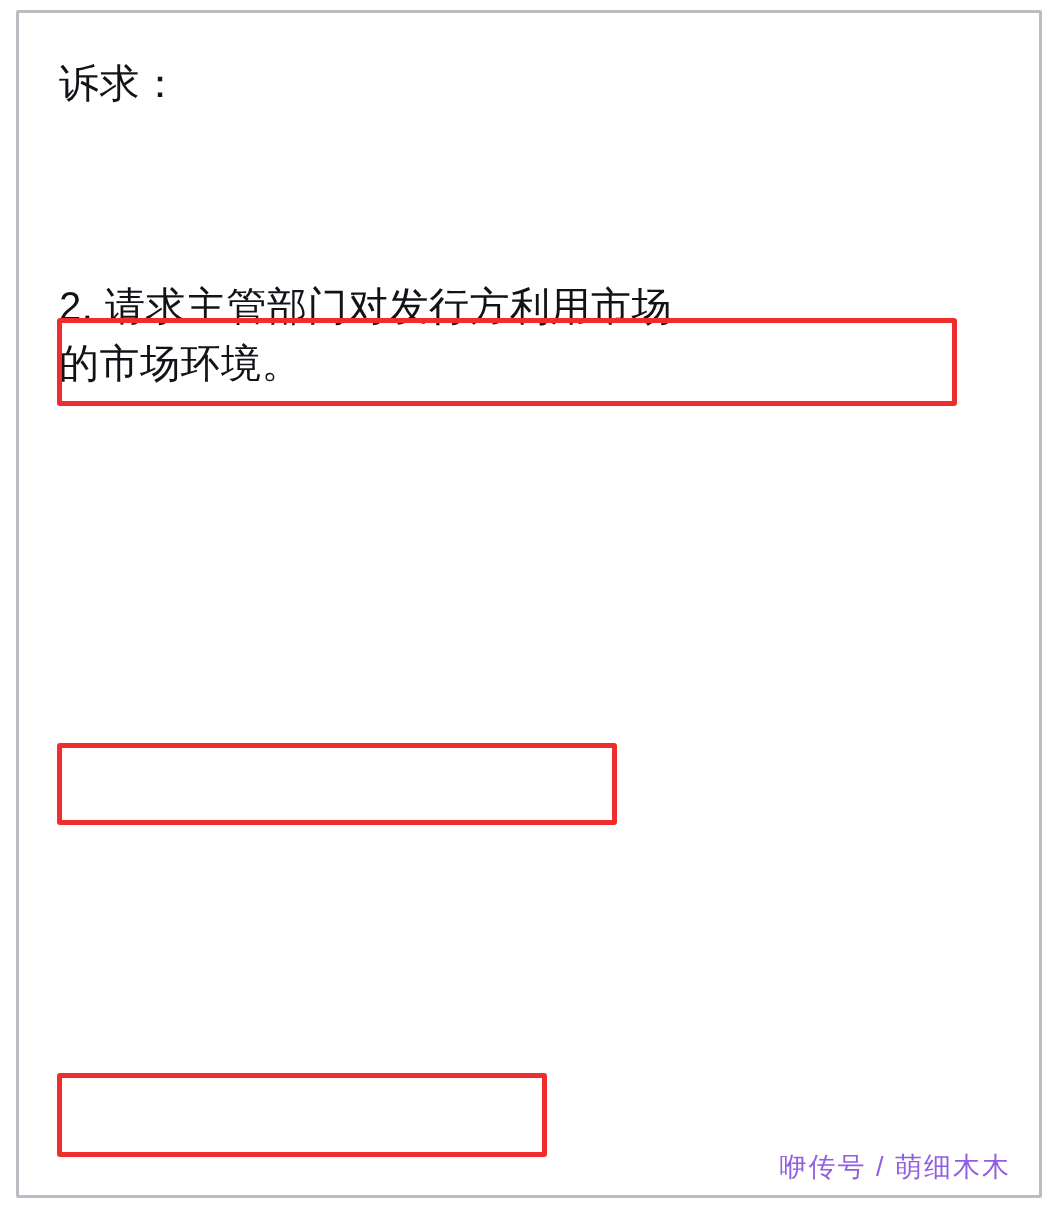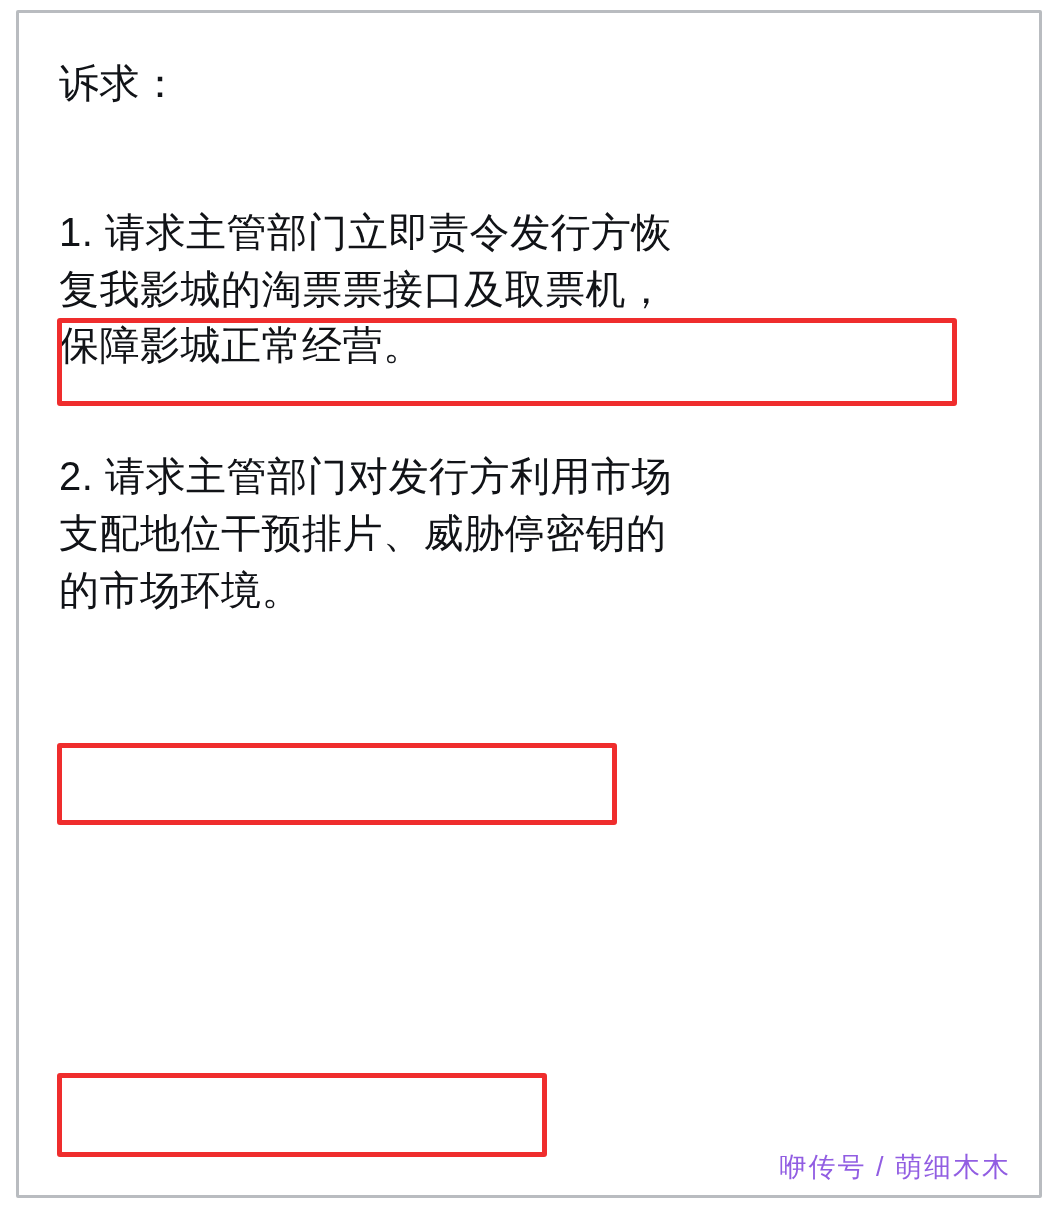--- a/index.html
+++ b/index.html
@@ -108,31 +108,25 @@
   <div id="doc-frame">
 
     <div id="doc-body">
 
       <div class="para">
         <div class="line">诉求：</div>
       </div>
 
       <div class="gap-lg"></div>
 
-      <div class="para">
-        <div class="line">1. 请求主管部门立即责令发行方恢</div>
-        <div class="line">复我影城的淘票票接口及取票机，</div>
-        <div class="line">保障影城正常经营。</div>
-      </div>
 
       <div class="gap-md"></div>
 
       <div class="para">
         <div class="line">2. 请求主管部门对发行方利用市场</div>
-        <div class="line">支配地位干预排片、威胁停密钥的</div>
         <div class="line">的市场环境。</div>
       </div>
 
       <div class="gap-md"></div>
 
       <div class="para">
       </div>
 
     </div>
 

